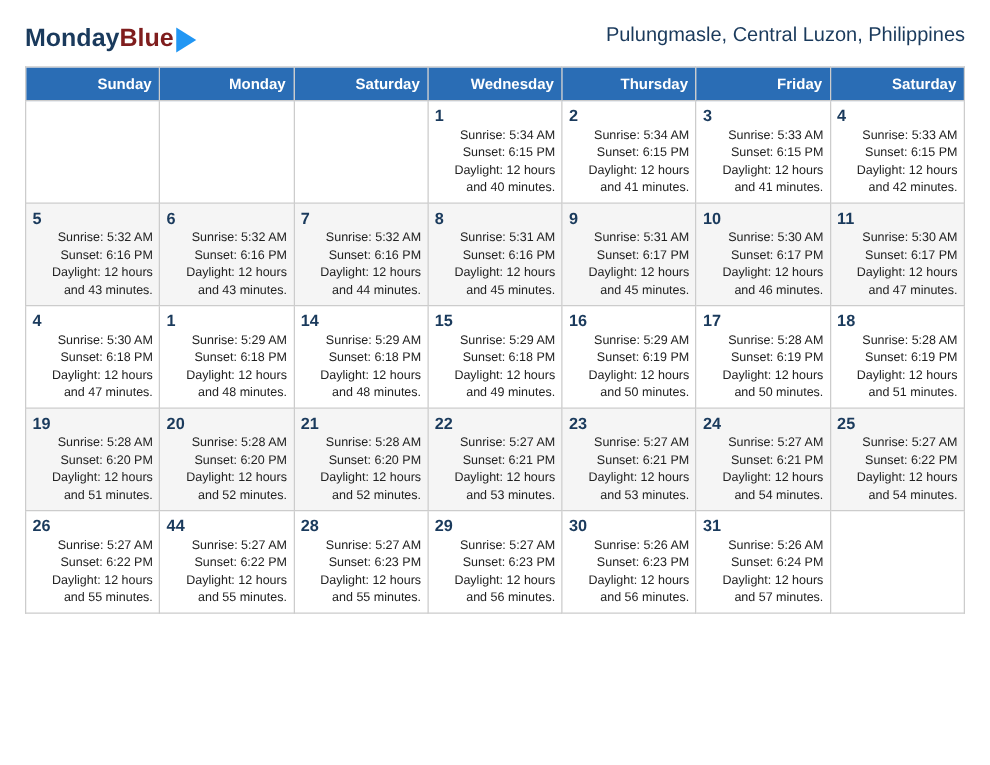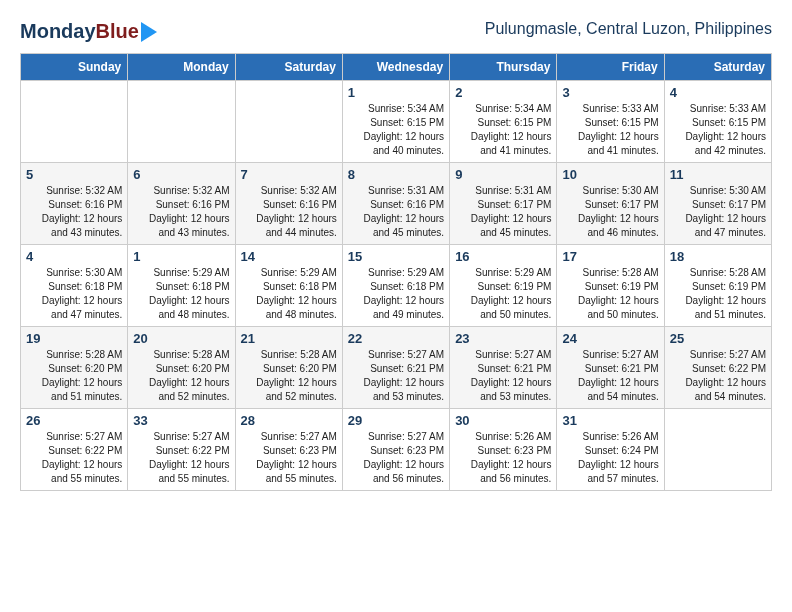--- a/index.html
+++ b/index.html
@@ -306,21 +306,21 @@
       </tr>
       <tr>
         <td>
           <div class="cell-day">26</div>
           <div class="cell-info" style="white-space: pre-line;">Sunrise: 5:27 AM
 Sunset: 6:22 PM
 Daylight: 12 hours
 and 55 minutes.</div>
         </td>
         <td>
-          <div class="cell-day">33</div>
+          <div class="cell-day">44</div>
           <div class="cell-info" style="white-space: pre-line;">Sunrise: 5:27 AM
 Sunset: 6:22 PM
 Daylight: 12 hours
 and 55 minutes.</div>
         </td>
         <td>
           <div class="cell-day">28</div>
           <div class="cell-info" style="white-space: pre-line;">Sunrise: 5:27 AM
 Sunset: 6:23 PM
 Daylight: 12 hours

